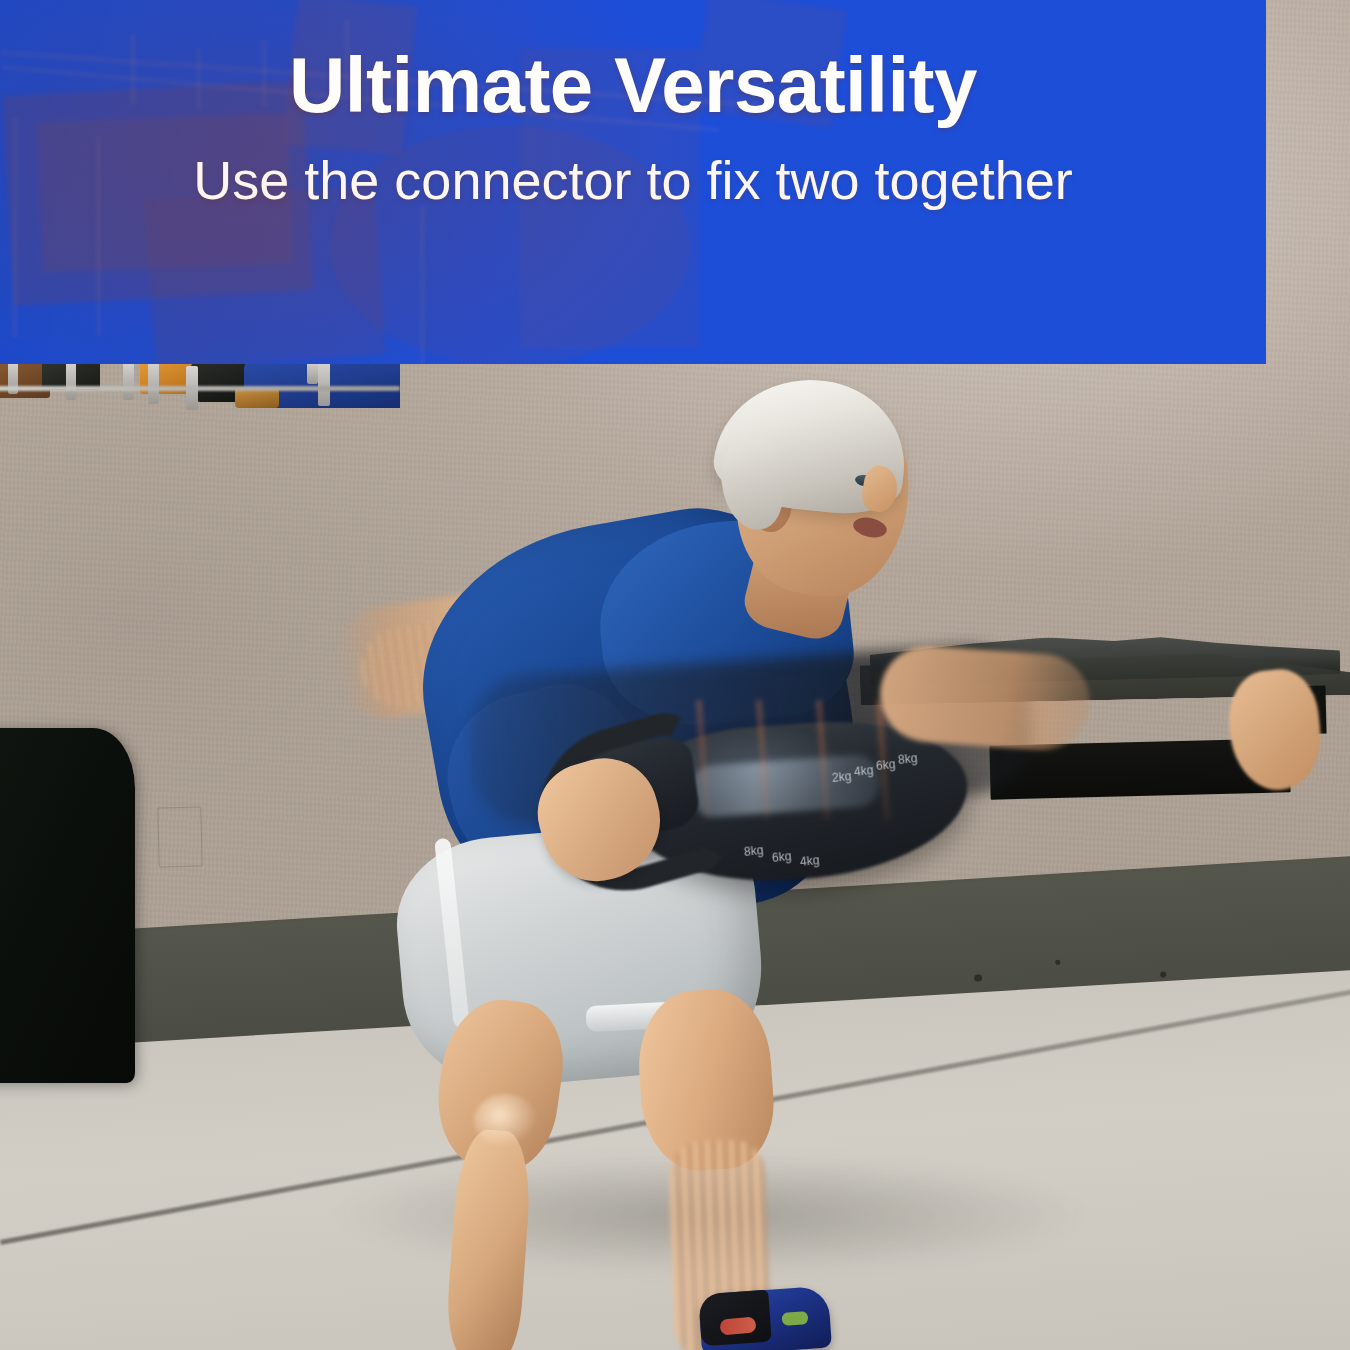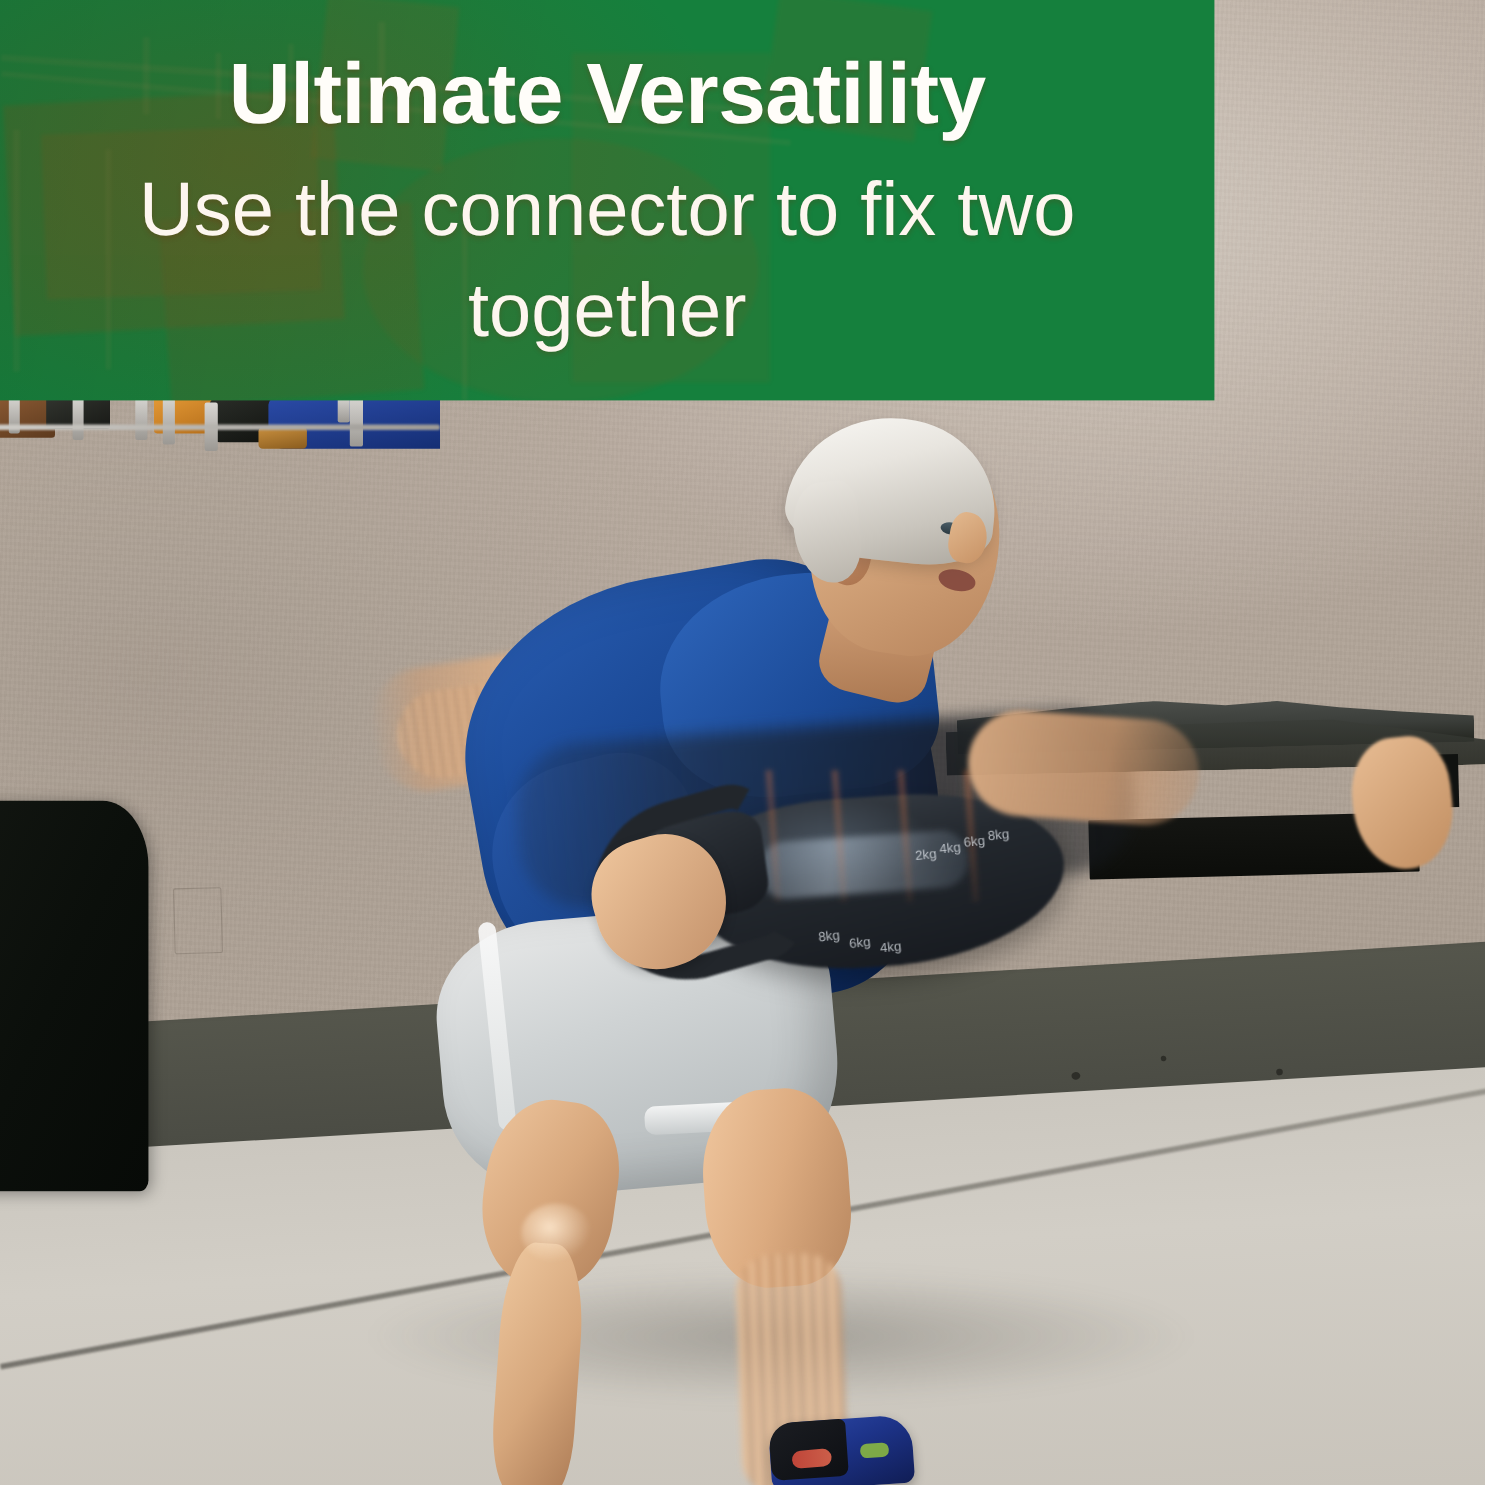--- a/index.html
+++ b/index.html
@@ -486,23 +486,23 @@
     font-family: "Liberation Sans", sans-serif;
     opacity: .75;
     transform: rotate(-6deg);
     filter: blur(0.5px);
   }
 
   
   .banner {
     position: absolute;
     left: 0; top: 0;
-    width: 1104px;
+    width: 1266px;
     height: 364px;
-    background: #15803d;
+    background: #1d4ed8;
     overflow: hidden;
   }
   .banner-ghost {
     position: absolute;
     inset: 0;
     opacity: .5;
   }
   .ghost-shape {
     position: absolute;
     background: rgba(180, 62, 10, 0.30);
@@ -534,21 +534,21 @@
     font-size: 78px;
     letter-spacing: -0.5px;
     line-height: 1.06;
     text-shadow: 0 2px 5px rgba(120,38,4,0.30);
   }
   .banner-sub {
     margin: 0;
     padding-top: 18px;
     font-family: "Liberation Sans", sans-serif;
     font-weight: normal;
-    font-size: 69px;
+    font-size: 54px;
     line-height: 1.32;
     color: #fdf6ef;
     text-shadow: 0 2px 5px rgba(120,38,4,0.22);
   }
   .banner-sub span { display: block; }
 </style>
 </head>
 <body>
 
 <div class="poster">

